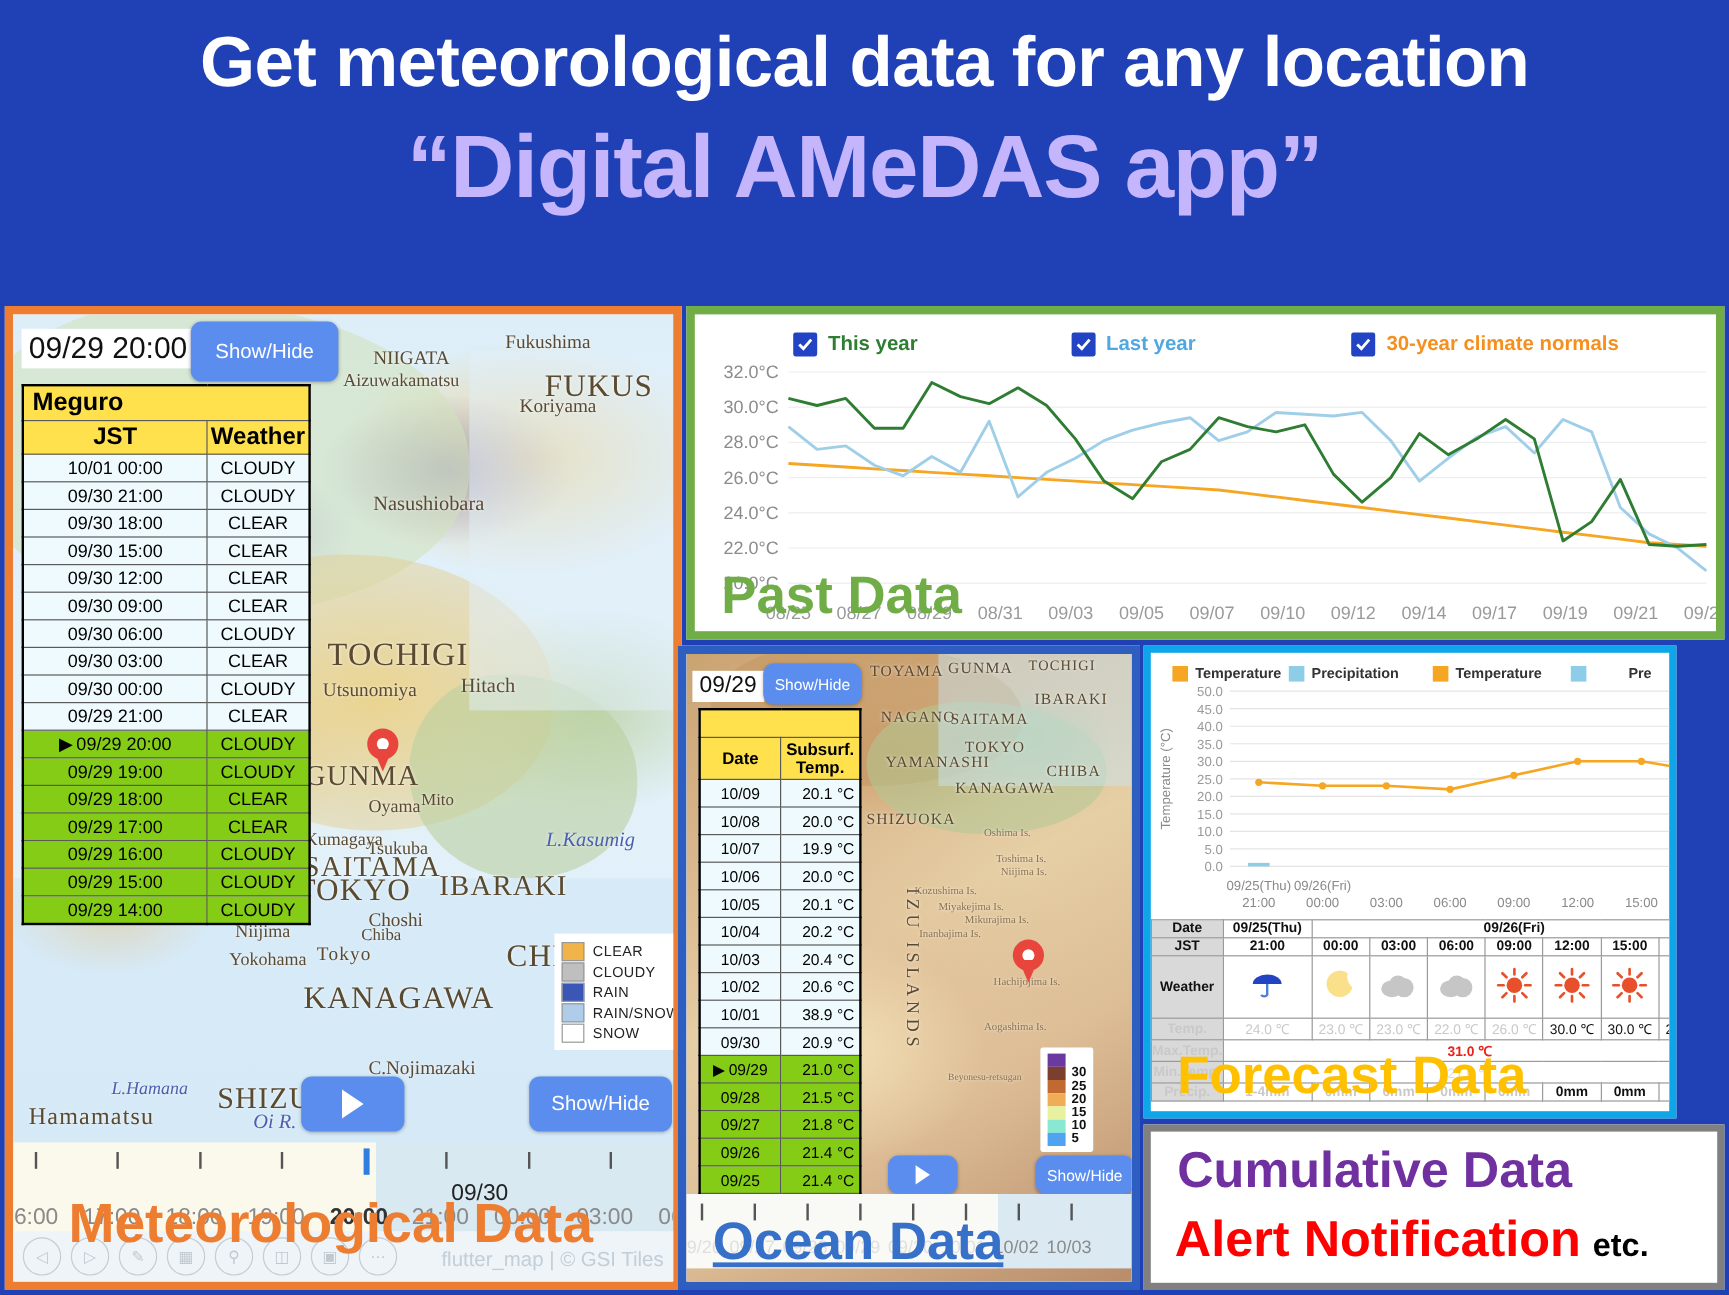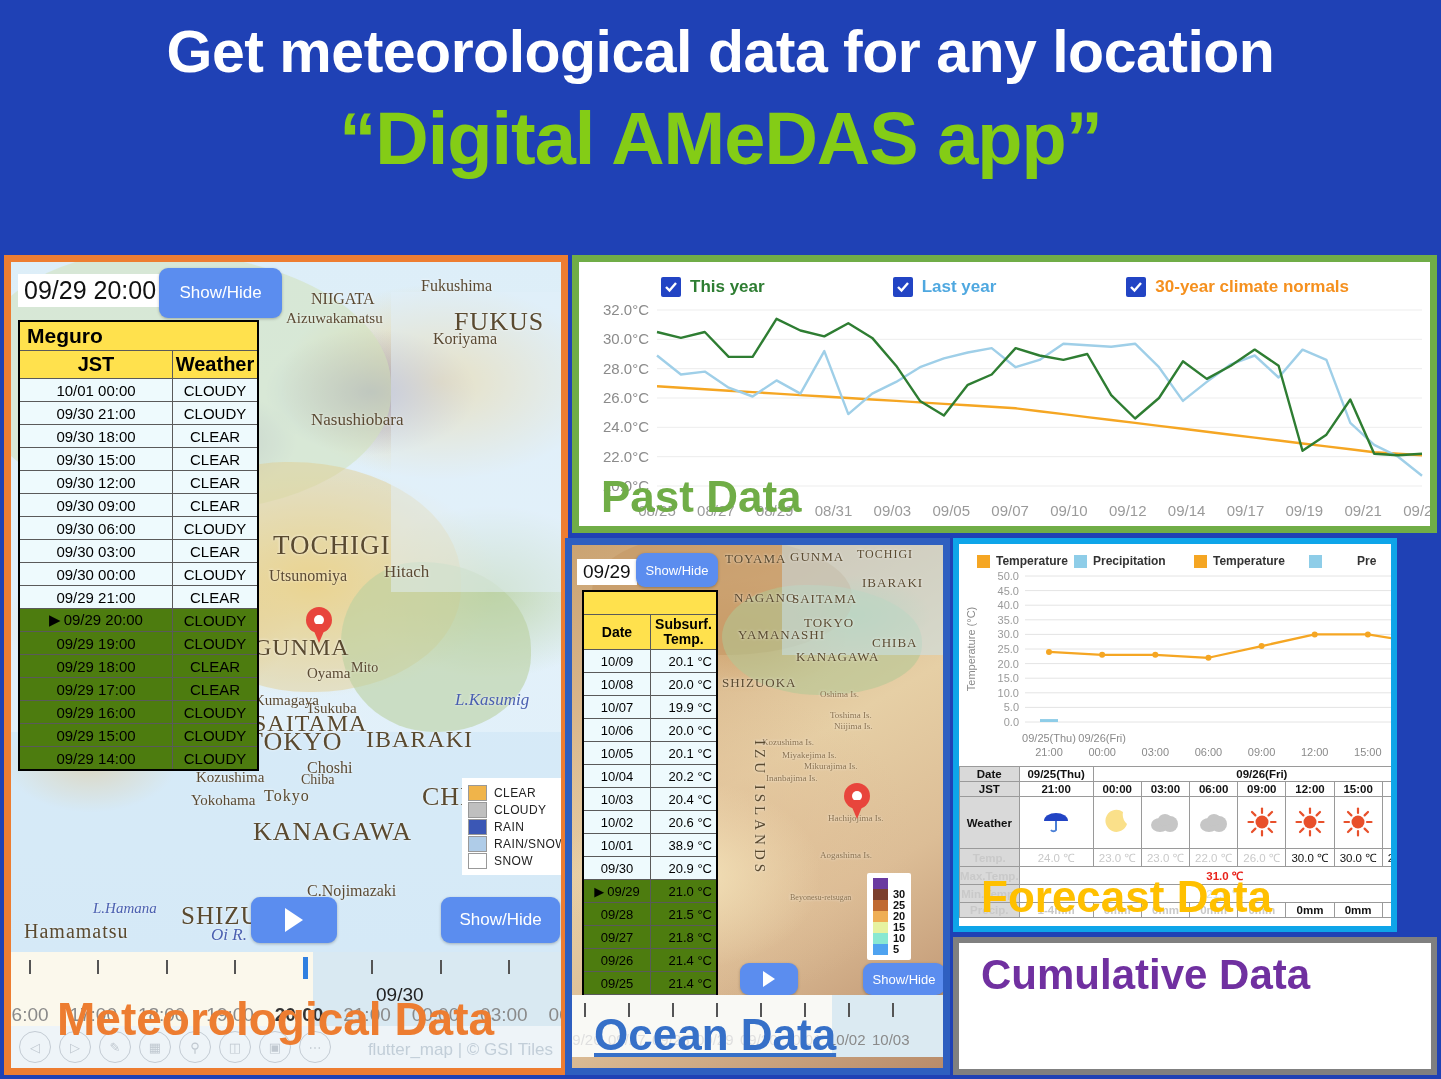--- a/index.html
+++ b/index.html
@@ -8,21 +8,21 @@
     font-family:"Liberation Sans", sans-serif;
     background:#1f41b5;
   }
   .root{position:relative;width:1441px;height:1079px;background:#1f41b5;}
 
   
   .header{position:absolute;left:0;top:0;width:1441px;height:250px;background:#1f41b5;
           display:flex;flex-direction:column;align-items:center;justify-content:flex-start;}
   .hl1{color:#ffffff;font-size:59px;font-weight:bold;letter-spacing:-0.5px;margin-top:18px;
        font-family:"Liberation Sans", sans-serif;white-space:nowrap;}
-  .hl2{color:#84cc16;font-size:74px;font-weight:bold;letter-spacing:-1px;margin-top:10px;
+  .hl2{color:#c4b5fd;font-size:74px;font-weight:bold;letter-spacing:-1px;margin-top:10px;
        font-family:"Liberation Sans", sans-serif;white-space:nowrap;}
 
   
   .panel{position:absolute;box-sizing:border-box;overflow:hidden;background:#fff;}
   .p-meteo{left:4px;top:255px;width:564px;height:820px;border:7px solid #ED7D31;}
   .p-past{left:572px;top:255px;width:865px;height:278px;border:7px solid #70AD47;}
   .p-ocean{left:565px;top:538px;width:385px;height:537px;border:7px solid #2E5FC0;}
   .p-fore{left:953px;top:538px;width:444px;height:394px;border:6px solid #0ea5e9;}
   .p-cumul{left:953px;top:937px;width:484px;height:138px;border:6px solid #808080;background:#fff;}
 
@@ -81,21 +81,21 @@
   .play-tri.sm{border-left:12px solid #fff;border-top:8px solid transparent;border-bottom:8px solid transparent;}
 
   
   .dtable{position:absolute;border:2px solid #000;border-collapse:collapse;background:#fff;
           font-family:"Liberation Sans", sans-serif;}
   .dtable td,.dtable th{border:1px solid #5a5a5a;padding:0;}
   .t-title{background:#FFE14D;font-size:21px;font-weight:bold;text-align:left;padding:2px 7px !important;color:#000;}
   .t-head{background:#FFE14D;font-size:20px;font-weight:bold;text-align:center;padding:2px 0 !important;color:#000;}
   .t-cell{font-size:15px;text-align:center;color:#000;height:22px;padding:0 4px !important;}
   .row-alt td{background:#eefafd;}
-  .row-cur td{background:#4d7c0f;font-weight:normal;}
+  .row-cur td{background:#84cc16;font-weight:normal;}
   .cur-arrow{display:inline-block;margin-right:3px;}
 
   
   .wlegend{position:absolute;background:#fff;padding:6px 8px 6px 6px;
            font-family:"Liberation Sans", sans-serif;}
   .wlegend .row{display:flex;align-items:center;height:17px;}
   .wlegend .sw{width:17px;height:14px;margin-right:7px;border:1px solid #999;}
   .wlegend .lb{font-size:12px;color:#222;letter-spacing:.4px;}
 
   
@@ -209,21 +209,21 @@
       <span class="mlabel" style="left:296px;top:497px;font-size:16px;">Choshi</span>
       <span class="mlabel" style="left:296px;top:620px;font-size:16px;">C.Nojimazaki</span>
       <span class="mlabel" style="left:300px;top:786px;font-size:17px;">Oshima Is.</span>
 
       <span class="mlabel" style="left:258px;top:720px;font-size:17px;">Numazu</span>
       <span class="mlabel" style="left:298px;top:745px;font-size:16px;">Ito</span>
       <span class="mlabel sea" style="left:200px;top:663px;font-size:17px;">Oi R.</span>
 
       <span class="mlabel sea" style="left:82px;top:638px;font-size:15px;">L.Hamana</span>
       <span class="mlabel sea" style="left:444px;top:428px;font-size:17px;">L.Kasumig</span>
-      <span class="mlabel" style="left:185px;top:507px;font-size:15px;">Kozushima</span>
+      <span class="mlabel" style="left:185px;top:507px;font-size:15px;">Niijima</span>
       <span class="mlabel" style="left:180px;top:530px;font-size:15px;">Yokohama</span>
       <span class="mlabel" style="left:290px;top:510px;font-size:14px;">Chiba</span>
       <span class="mlabel faint" style="left:281px;top:149px;font-size:0;"></span>
       <span class="mlabel" style="left:373px;top:300px;font-size:17px;">Hitach</span>
       <span class="mlabel" style="left:344px;top:620px;font-size:0;"></span>
 
       <div class="pin" style="left:295px;top:345px;">
           <i></i>
         </div>
     </div>
@@ -799,15 +799,19 @@
               <td class="" style="font-weight:bold;">0mm</td>
             </tr>
           </tbody>
         </table>
       </div>
     <div class="cap cap-fore">Forecast Data</div>
   </div>
 
   <div class="panel p-cumul">
     <div style="position:absolute;left:22px;top:8px;" class="cum1">Cumulative Data</div>
+    <div style="position:absolute;left:20px;top:66px;display:flex;align-items:baseline;">
+      <span class="cum2">Alert Notification</span>
+      <span class="cum3" style="margin-left:10px;">etc.</span>
+    </div>
   </div>
 
 </div>
 
 </body></html>

